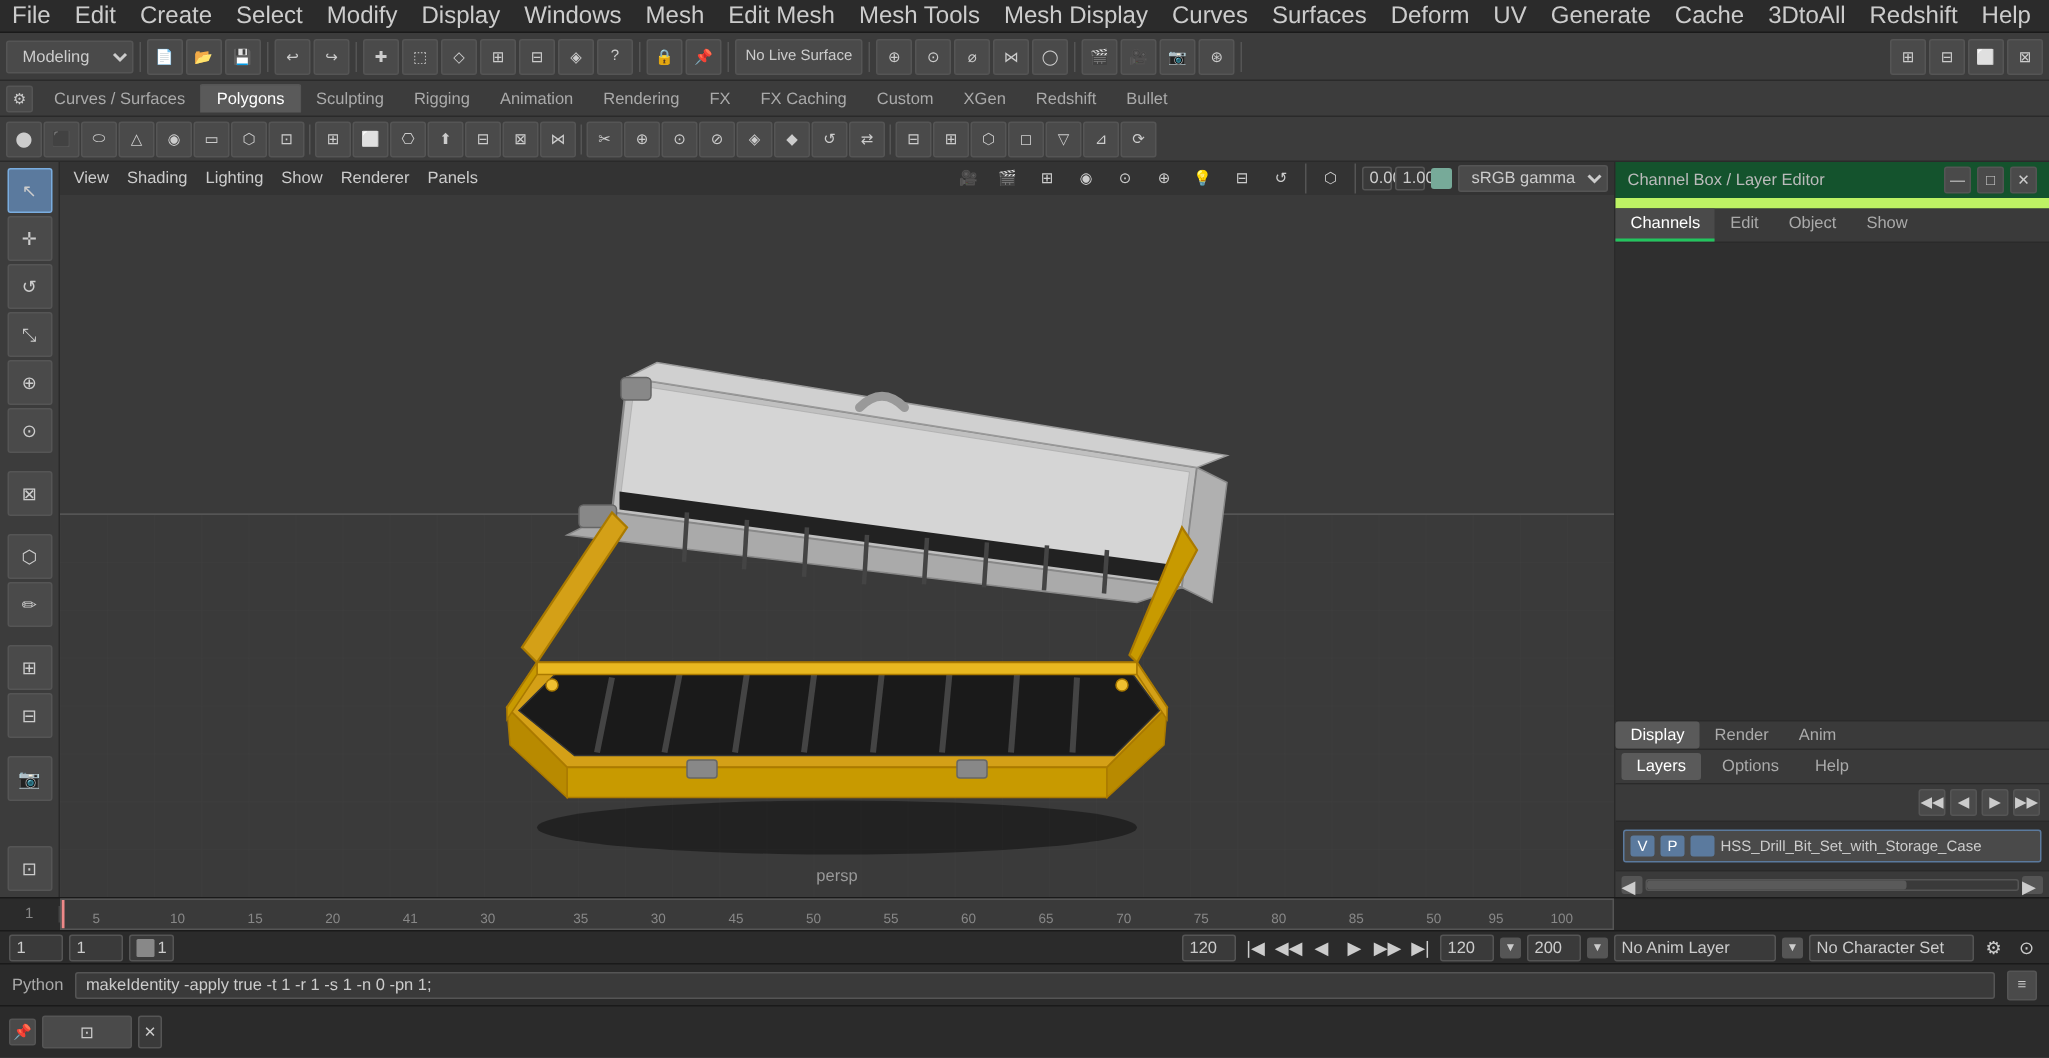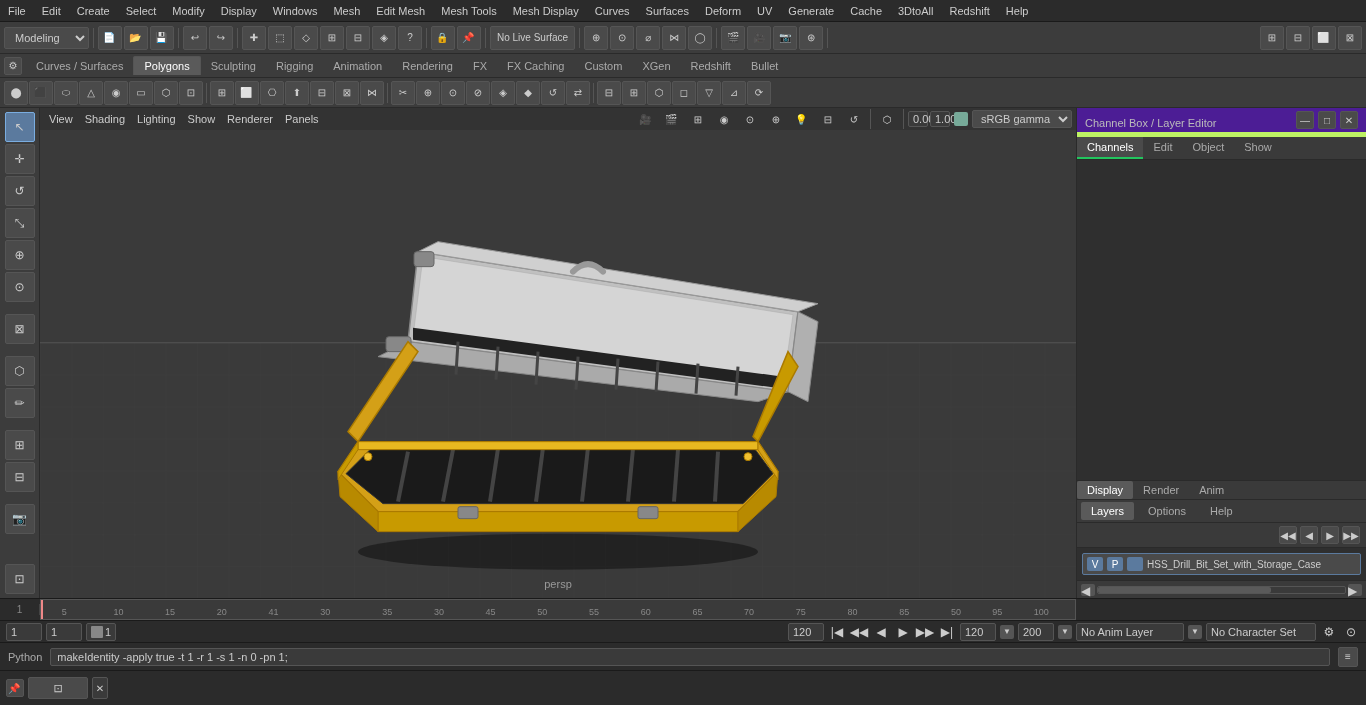--- a/index.html
+++ b/index.html
@@ -1,20 +1,20 @@
 <!DOCTYPE html>
 <html><head>
   <meta charset="utf-8">
   <style>
     * { margin: 0; padding: 0; box-sizing: border-box; }
     body { width: 1366px; height: 705px; overflow: hidden; background: #3c3c3c; font-family: Arial, sans-serif; font-size: 12px; color: #ccc; }
 
     
     #menu-bar { display: flex; align-items: center; background: #2b2b2b; height: 22px; border-bottom: 1px solid #1a1a1a; }
-    .menu-item { padding: 2px 8px; color: #ccc; font-size: 11px; cursor: pointer; white-space: nowrap; }
+    .menu-item { padding: 2px 8px; color: #ccc; font-size: 16px; cursor: pointer; white-space: nowrap; }
 
     
     #toolbar { display: flex; align-items: center; background: #3c3c3c; height: 32px; border-bottom: 1px solid #2a2a2a; padding: 2px 4px; gap: 2px; }
     .tb-btn { width: 24px; height: 24px; background: #4a4a4a; border: 1px solid #555; border-radius: 2px; display: flex; align-items: center; justify-content: center; cursor: pointer; color: #ccc; font-size: 10px; }
     .tb-separator { width: 1px; height: 20px; background: #555; margin: 0 2px; }
     .tb-dropdown { background: #4a4a4a; border: 1px solid #555; border-radius: 2px; padding: 2px 6px; color: #ccc; font-size: 11px; cursor: pointer; height: 22px; }
 
     
     #tab-bar { display: flex; align-items: center; background: #3c3c3c; height: 24px; border-bottom: 1px solid #2a2a2a; padding: 0 4px; }
     .tab { padding: 3px 10px; font-size: 11px; cursor: pointer; color: #aaa; border-radius: 2px 2px 0 0; }
@@ -347,21 +347,21 @@
           <circle cx="470" cy="265" r="4" fill="#F0C030" stroke="#AA7A00" stroke-width="1"></circle>
         </svg>
       </div>
 
       <div id="persp-label">persp</div>
     </div>
   </div>
 
   <div id="right-panel" style="width:290px; display:flex; flex-direction:column; background:#2f2f2f; border-left:1px solid #2a2a2a; position:relative;">
 
-    <div id="channel-header" style="background:#4c1d95; padding:3px 8px; font-size:11px; color:#bbb; border-bottom:5px solid #bef264; display:flex; justify-content:space-between; align-items:flex-end;">
+    <div id="channel-header" style="background:#14532d; padding:3px 8px; font-size:11px; color:#bbb; border-bottom:7px solid #bef264; display:flex; justify-content:space-between; align-items:center;">
       <span>Channel Box / Layer Editor</span>
       <div style="display:flex; gap:4px;">
         <div class="layer-ctrl-btn">—</div>
         <div class="layer-ctrl-btn">□</div>
         <div class="layer-ctrl-btn">✕</div>
       </div>
     </div>
 
     <div id="channel-tabs" style="display:flex; background:#3a3a3a; border-bottom:1px solid #2a2a2a;">
       <div class="ch-tab active">Channels</div>

